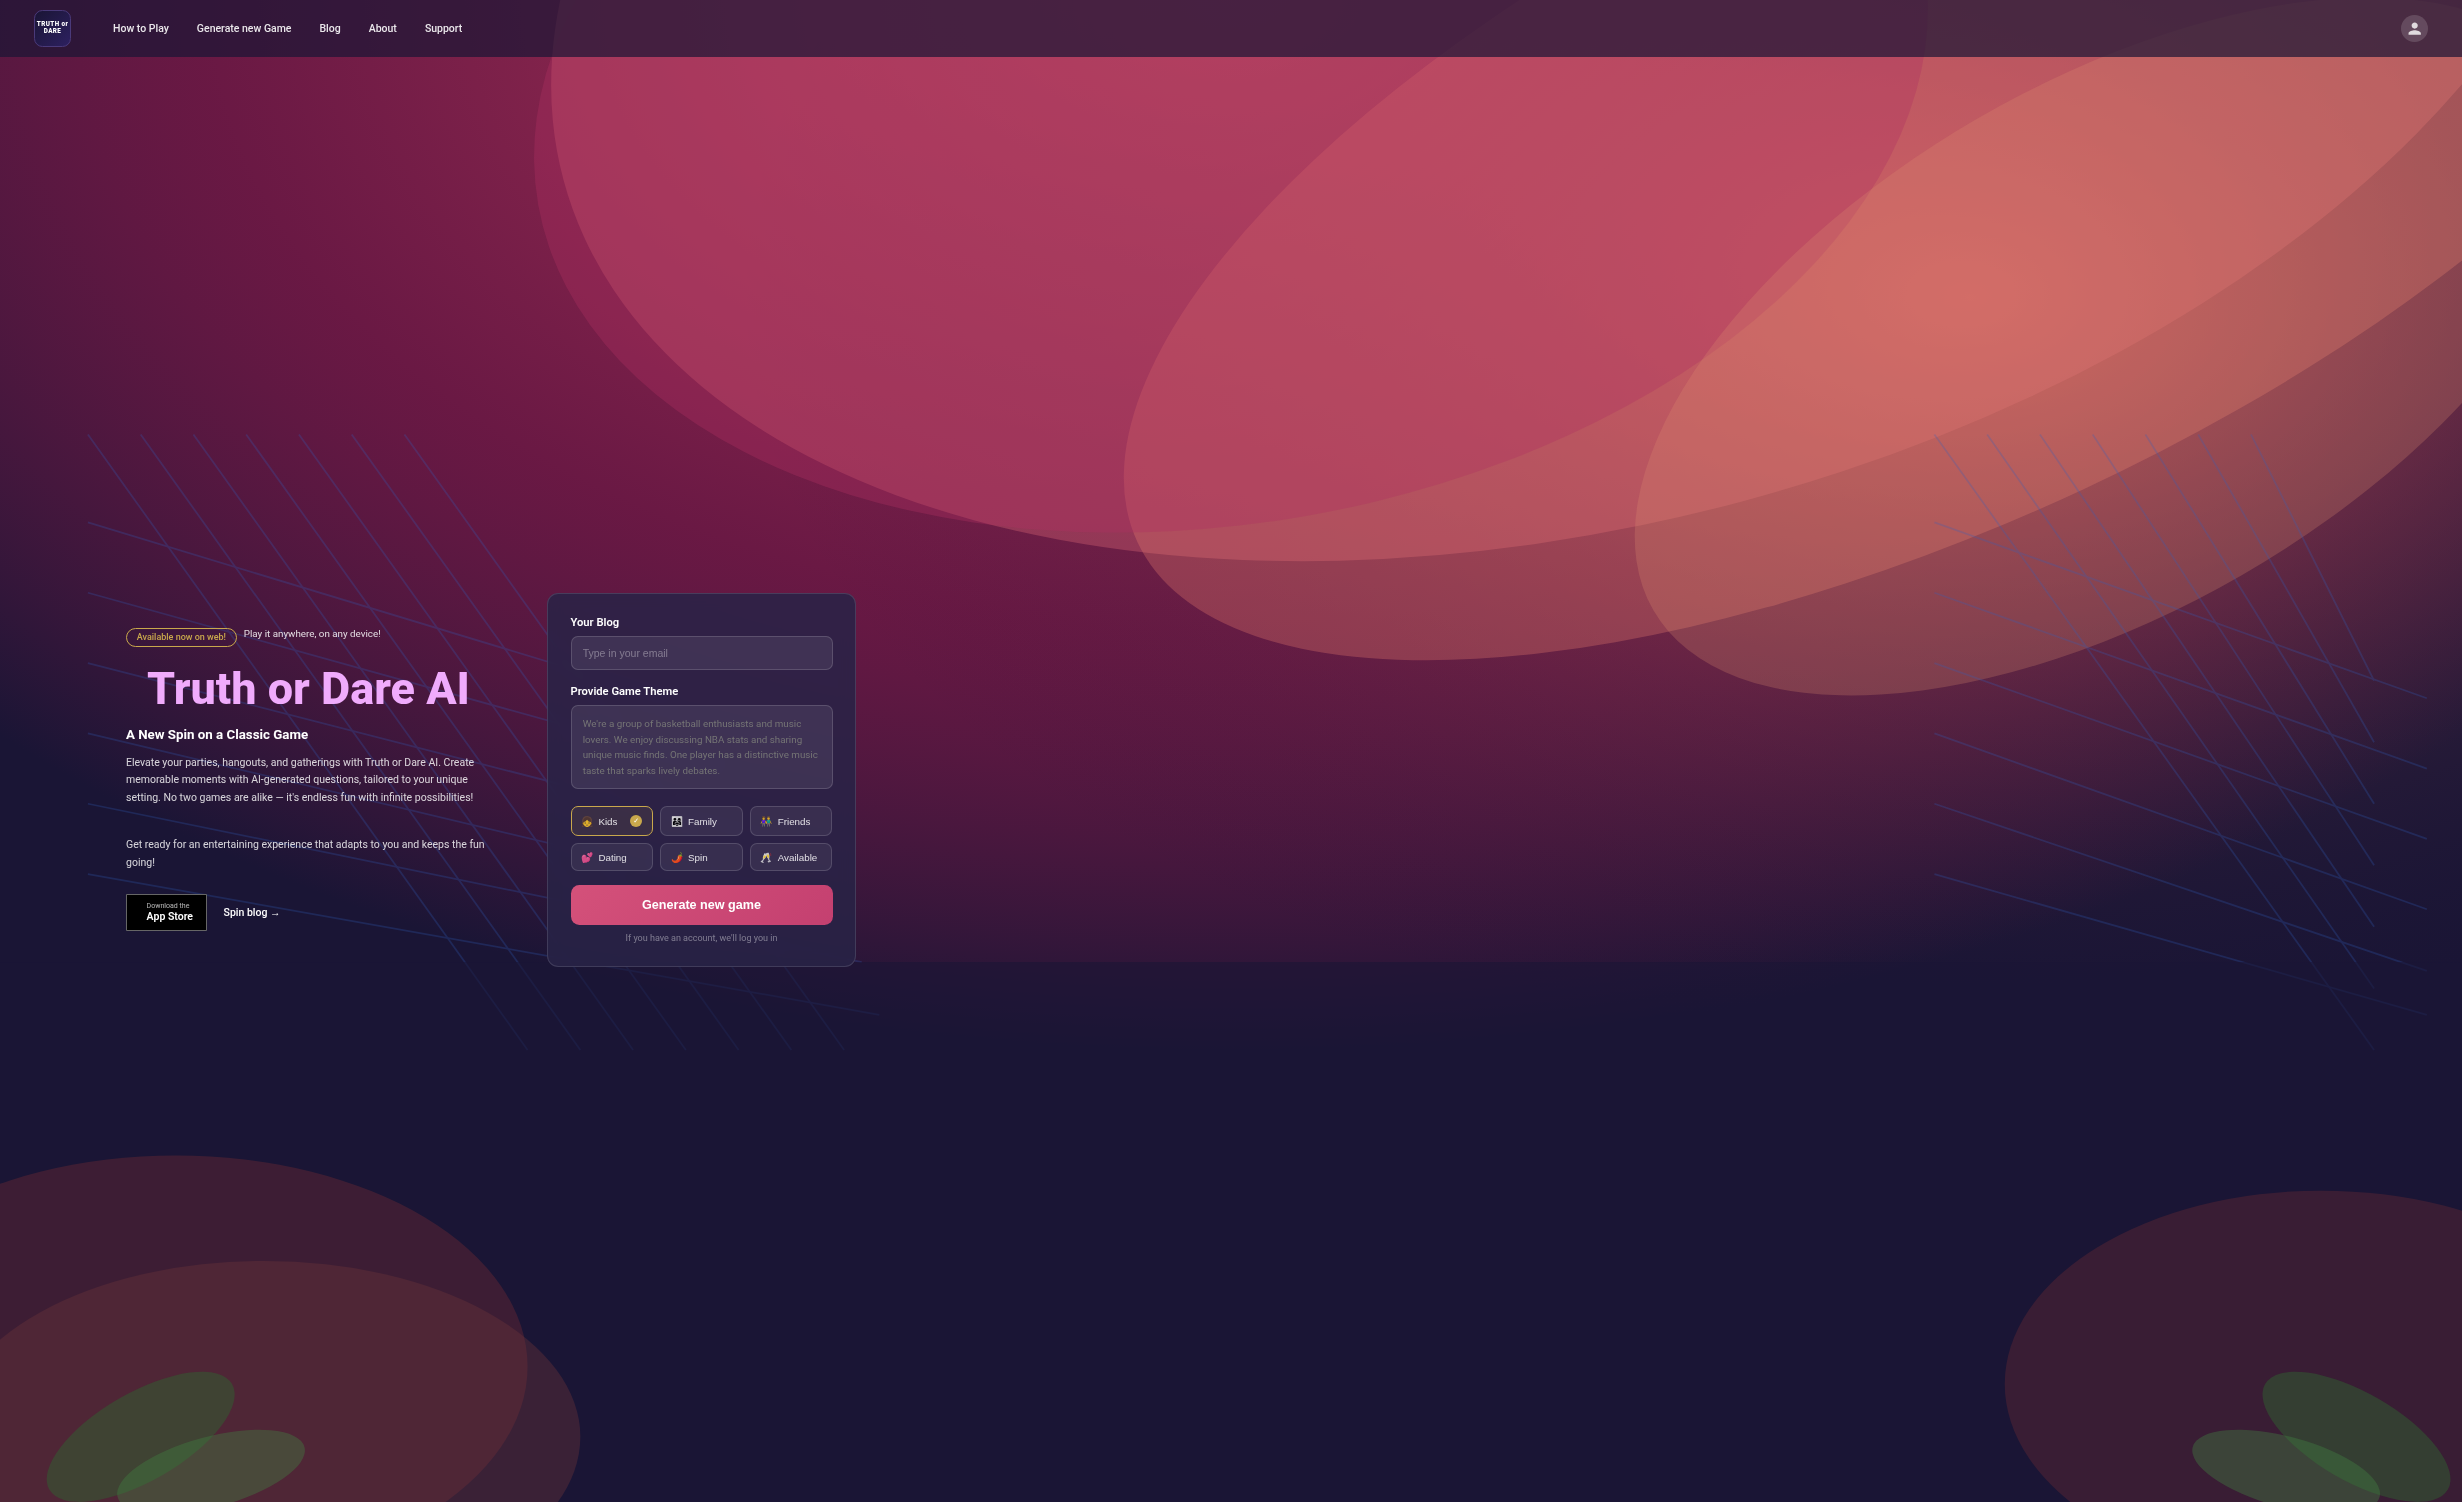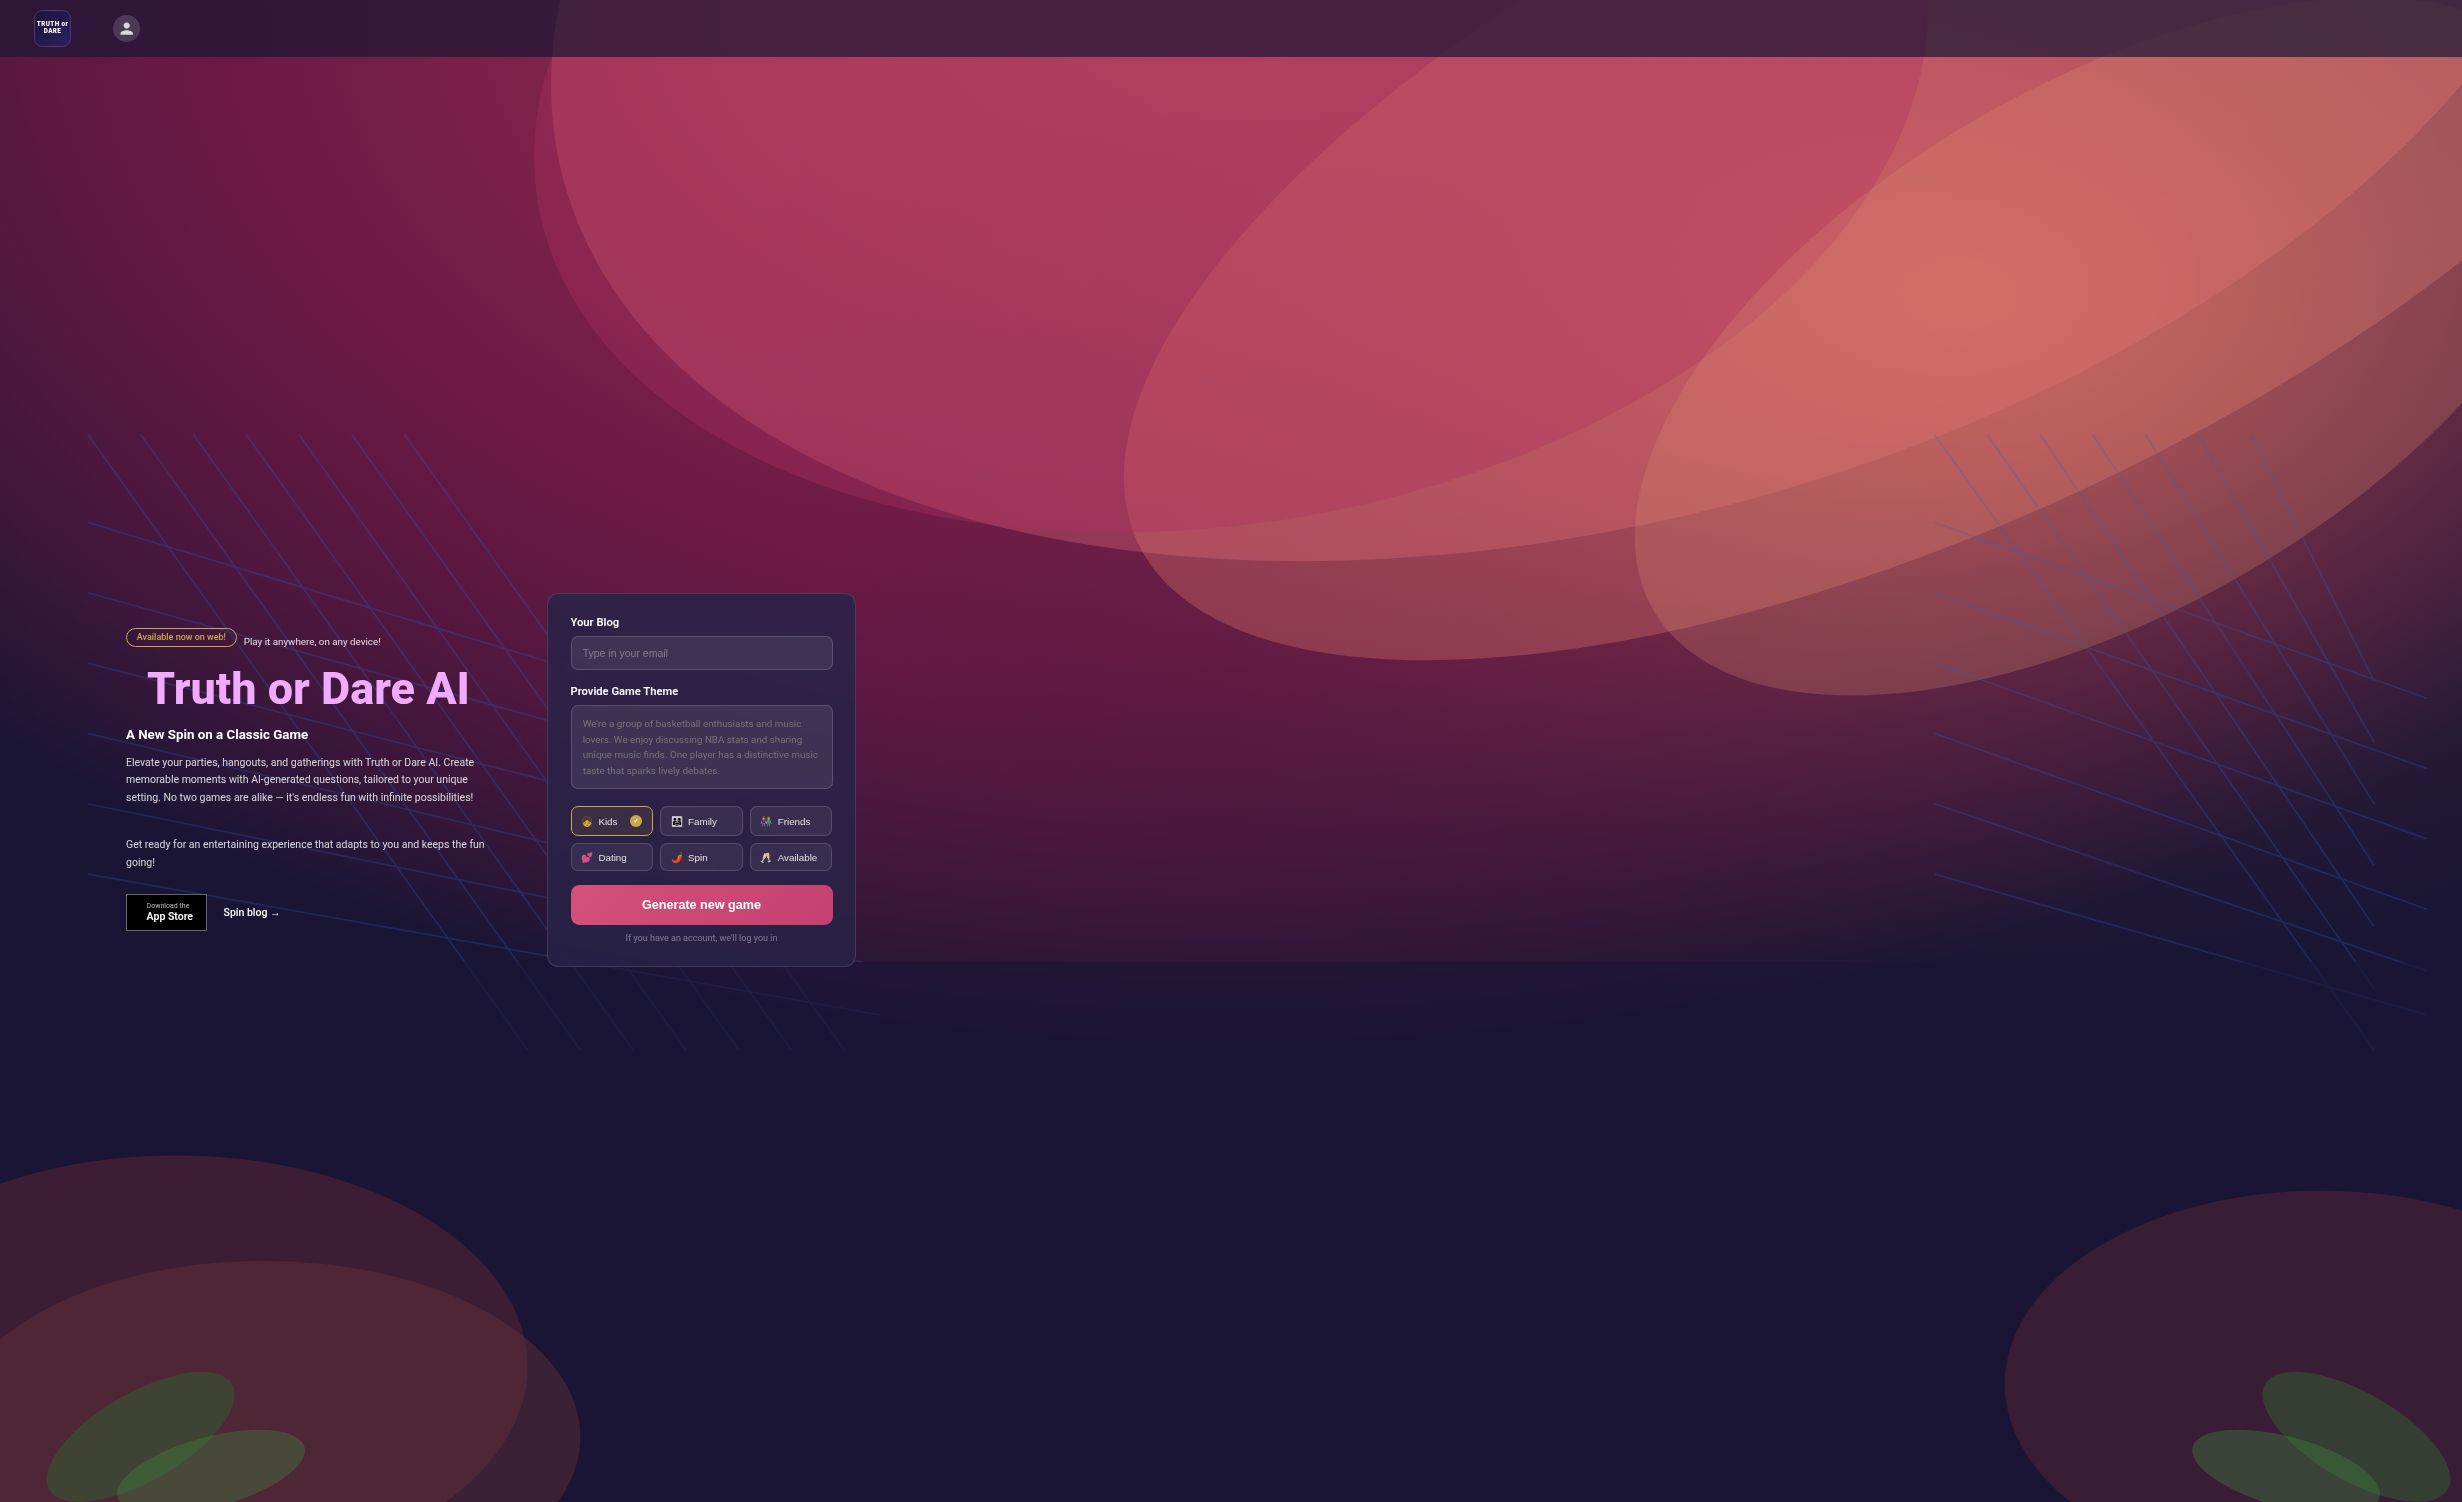--- a/index.html
+++ b/index.html
@@ -100,21 +100,21 @@
     }
 
     
     .left-col {
       flex: 1;
       max-width: 365px;
     }
 
     .available-badge {
       display: inline-flex;
-      align-items: flex-end;
+      align-items: flex-start;
       gap: 7px;
       margin-bottom: 17px;
     }
 
     .badge-pill {
       background: transparent;
       border: 1.1px solid #c9a84c;
       color: #c9a84c;
       padding: 3.5px 9.8px;
       border-radius: 14px;
@@ -390,20 +390,27 @@
     <ellipse cx="1300" cy="840" rx="55" ry="20" fill="#408040" opacity="0.4" transform="rotate(15 1300 840)"></ellipse>
   </svg>
 </div>
 
 <nav>
   <div class="logo-wrapper">
     <div class="logo-badge">TRUTH
 or
 DARE</div>
   </div>
+  <div class="nav-links">
+    <a>How to Play</a>
+    <a>Generate new Game</a>
+    <a>Blog</a>
+    <a>About</a>
+    <a>Support</a>
+  </div>
   <div class="nav-user">
     <svg viewBox="0 0 24 24">
       <path d="M12 12c2.7 0 4.8-2.1 4.8-4.8S14.7 2.4 12 2.4 7.2 4.5 7.2 7.2 9.3 12 12 12zm0 2.4c-3.2 0-9.6 1.6-9.6 4.8v2.4h19.2v-2.4c0-3.2-6.4-4.8-9.6-4.8z"></path>
     </svg>
   </div>
 </nav>
 
 <div class="main">
 
   <div class="left-col">

